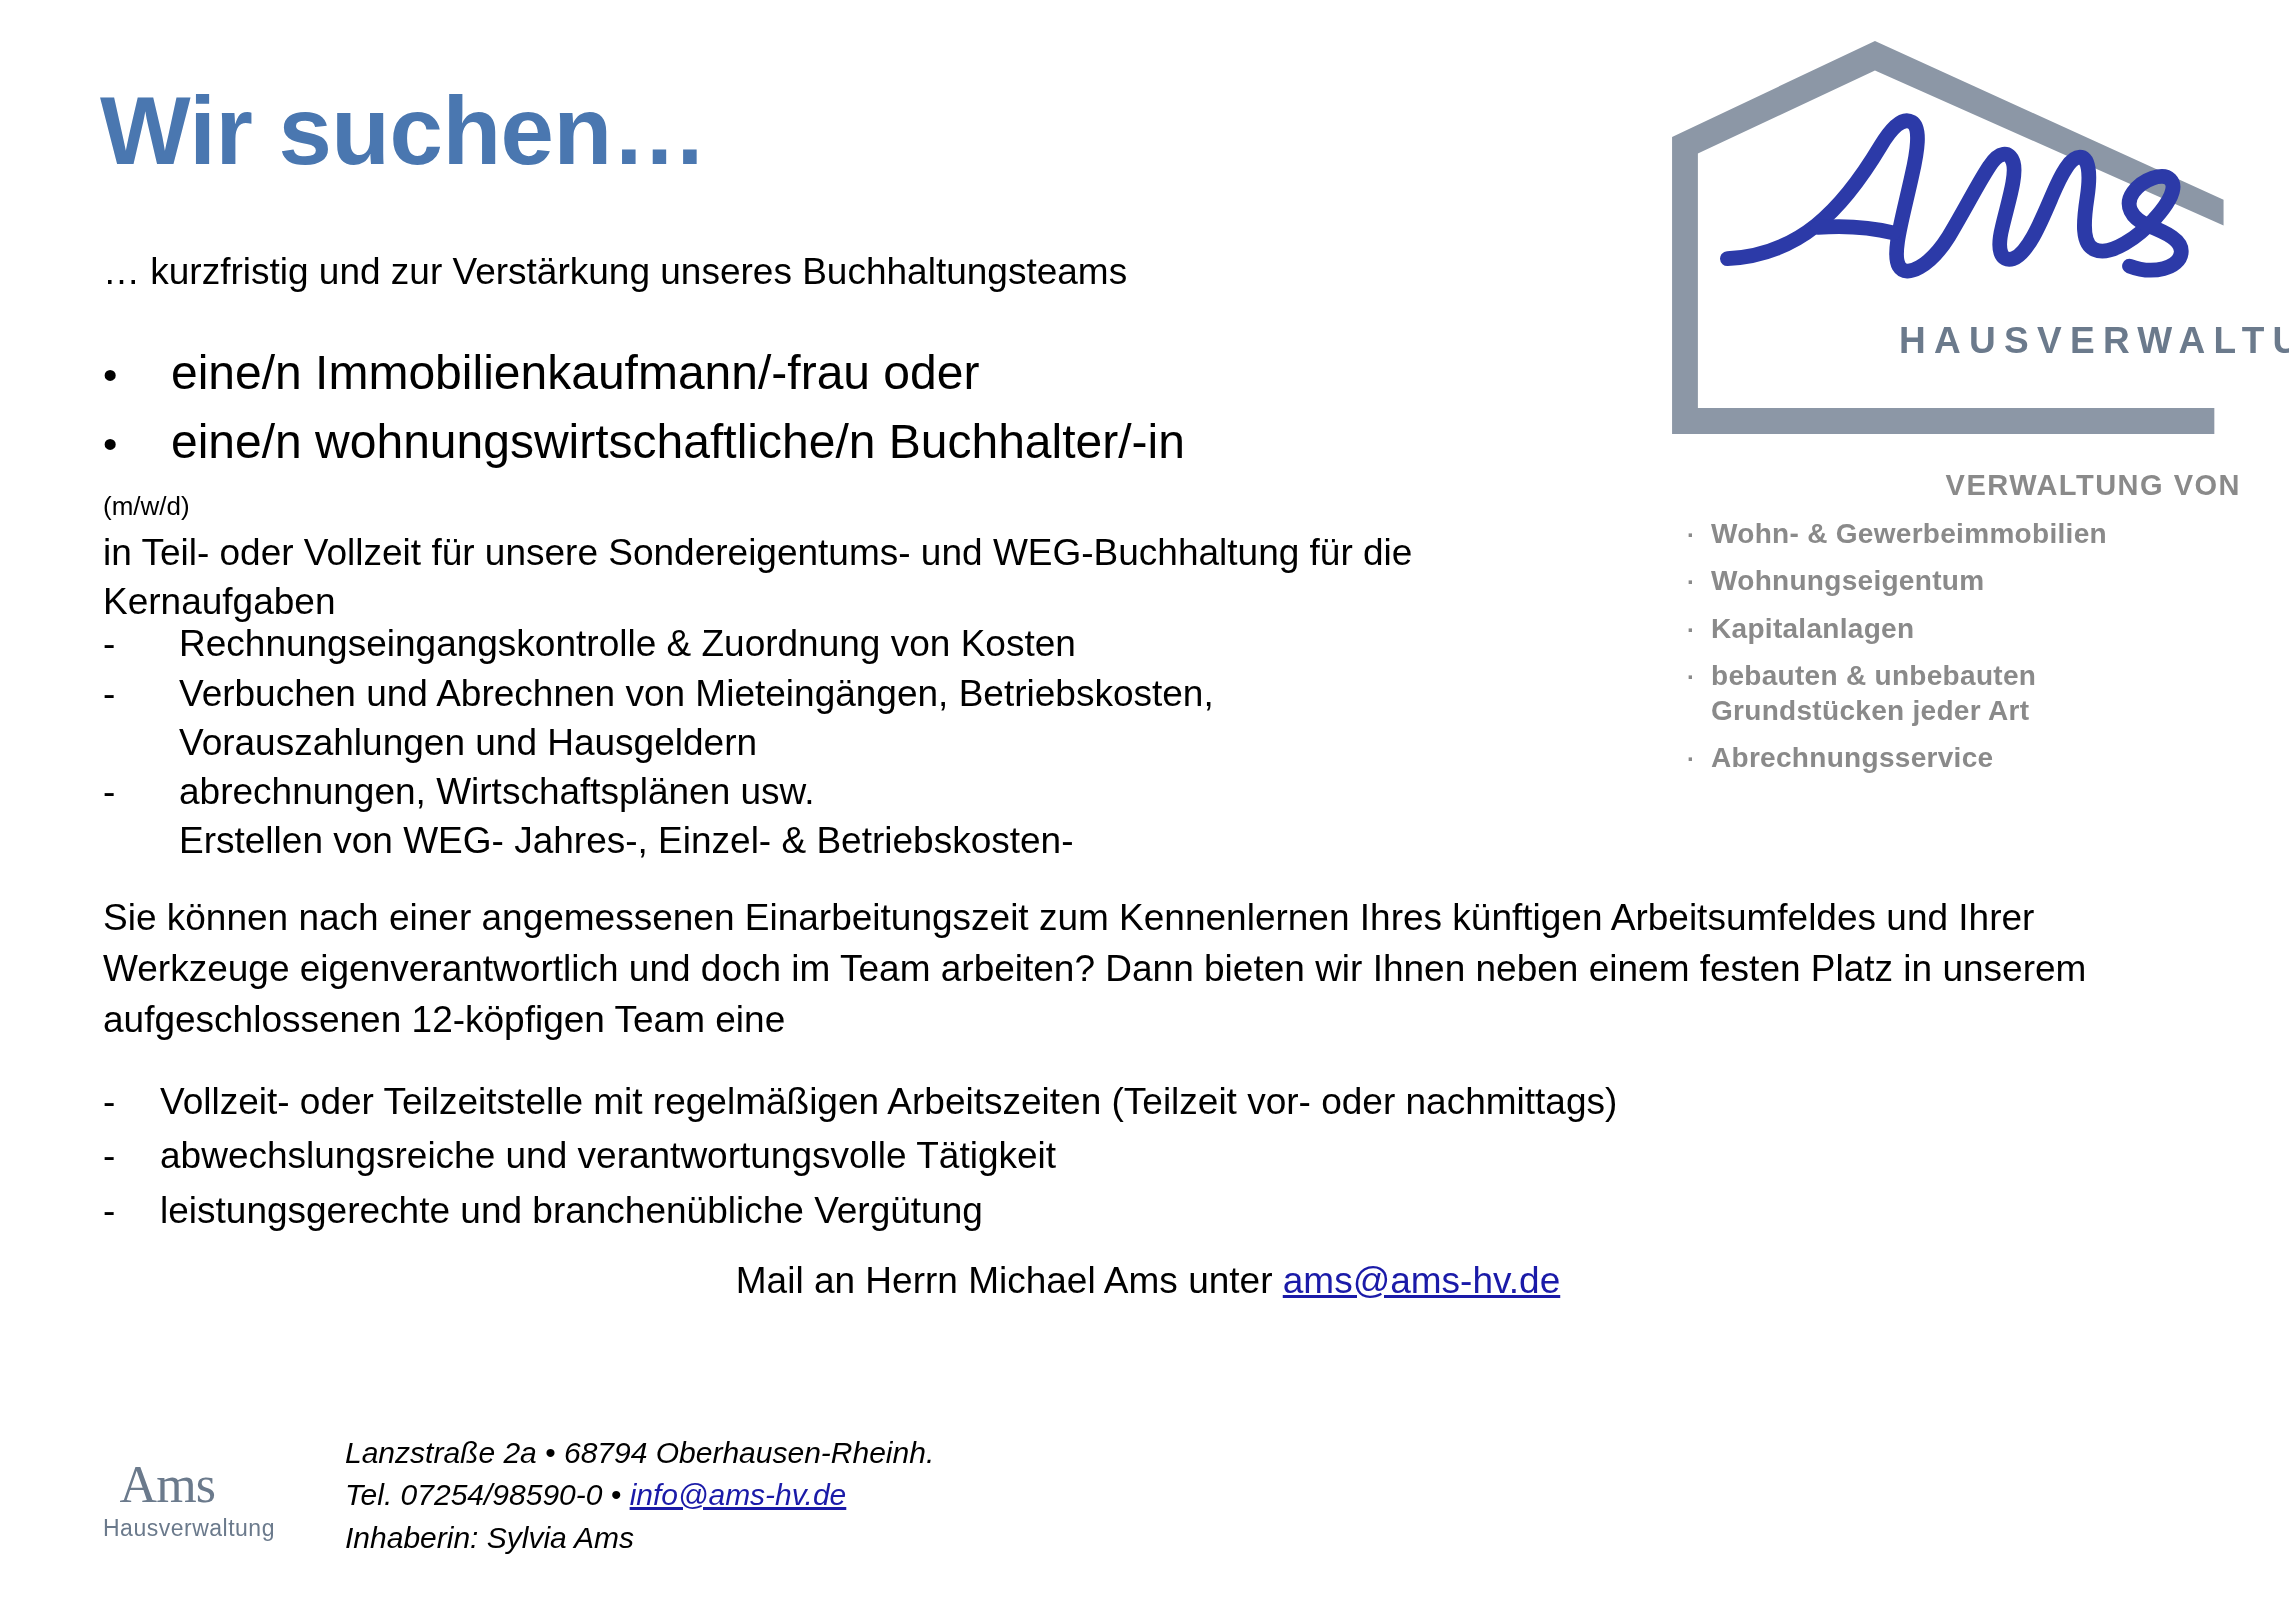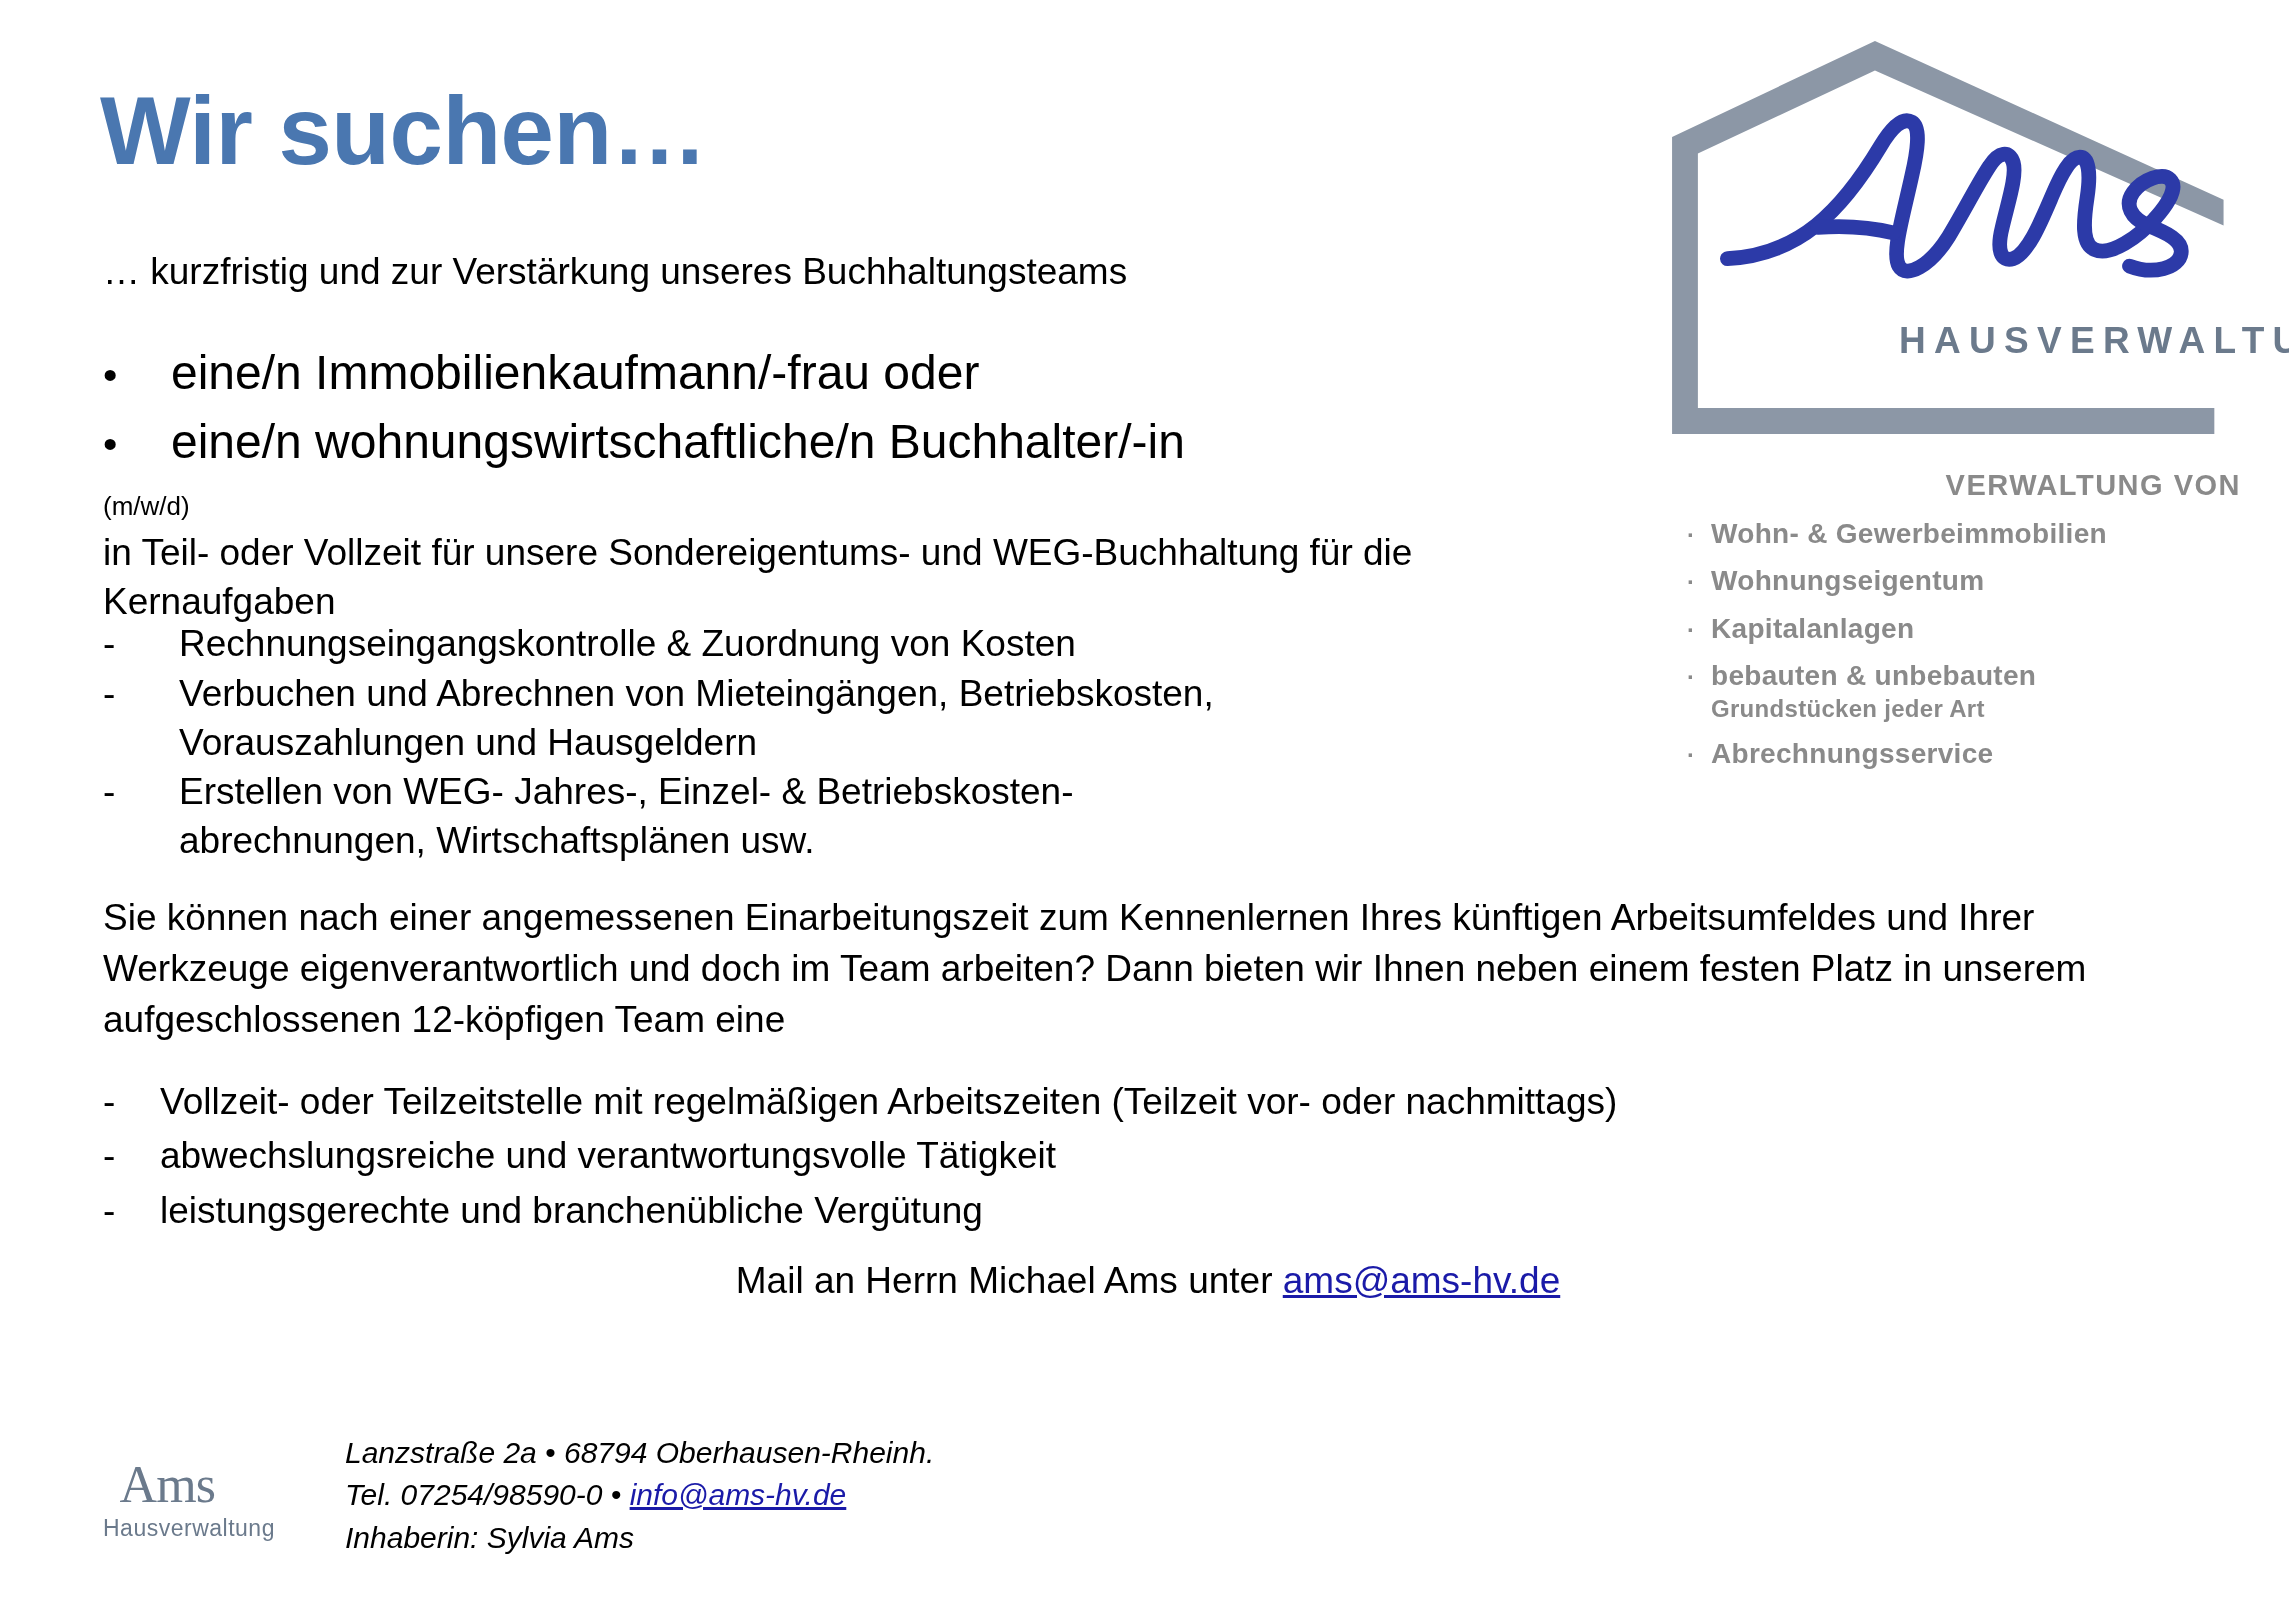--- a/index.html
+++ b/index.html
@@ -222,21 +222,21 @@
     flex: 0 0 24px;
     font-size: 24px;
     line-height: 1;
   }
   .svc-cont {
     margin-left: 24px;
     margin-top: -13px;
     margin-bottom: 19.4px;
     font-weight: bold;
     letter-spacing: 0.3px;
-    font-size: 24px;
+    font-size: 28px;
   }
 </style>
 </head>
 <body>
 
 <div class="page">
 
   <div class="headline">Wir suchen…</div>
 
   <div class="subline">… kurzfristig und zur Verstärkung unseres Buchhaltungsteams</div>
@@ -269,22 +269,22 @@
     <div class="dash-item">
       <span class="dash-mark">-</span>
       <span class="dash-body">
         <span class="ln">Verbuchen und Abrechnen von Mieteingängen, Betriebskosten,</span>
         <span class="ln">Vorauszahlungen und Hausgeldern</span>
       </span>
     </div>
     <div class="dash-item">
       <span class="dash-mark">-</span>
       <span class="dash-body">
+        <span class="ln">abrechnungen, Wirtschaftsplänen usw.</span>
         <span class="ln">Erstellen von WEG- Jahres-, Einzel- &amp; Betriebskosten-</span>
-        <span class="ln">abrechnungen, Wirtschaftsplänen usw.</span>
       </span>
     </div>
   </div>
 
   <div class="para">
     <span class="ln">Sie können nach einer angemessenen Einarbeitungszeit zum Kennenlernen Ihres künftigen Arbeitsumfeldes</span>
     <span class="ln">und Ihrer Werkzeuge eigenverantwortlich und doch im Team arbeiten? Dann bieten wir Ihnen neben einem</span>
     <span class="ln">festen Platz in unserem aufgeschlossenen 12-köpfigen Team eine</span>
   </div>
 

